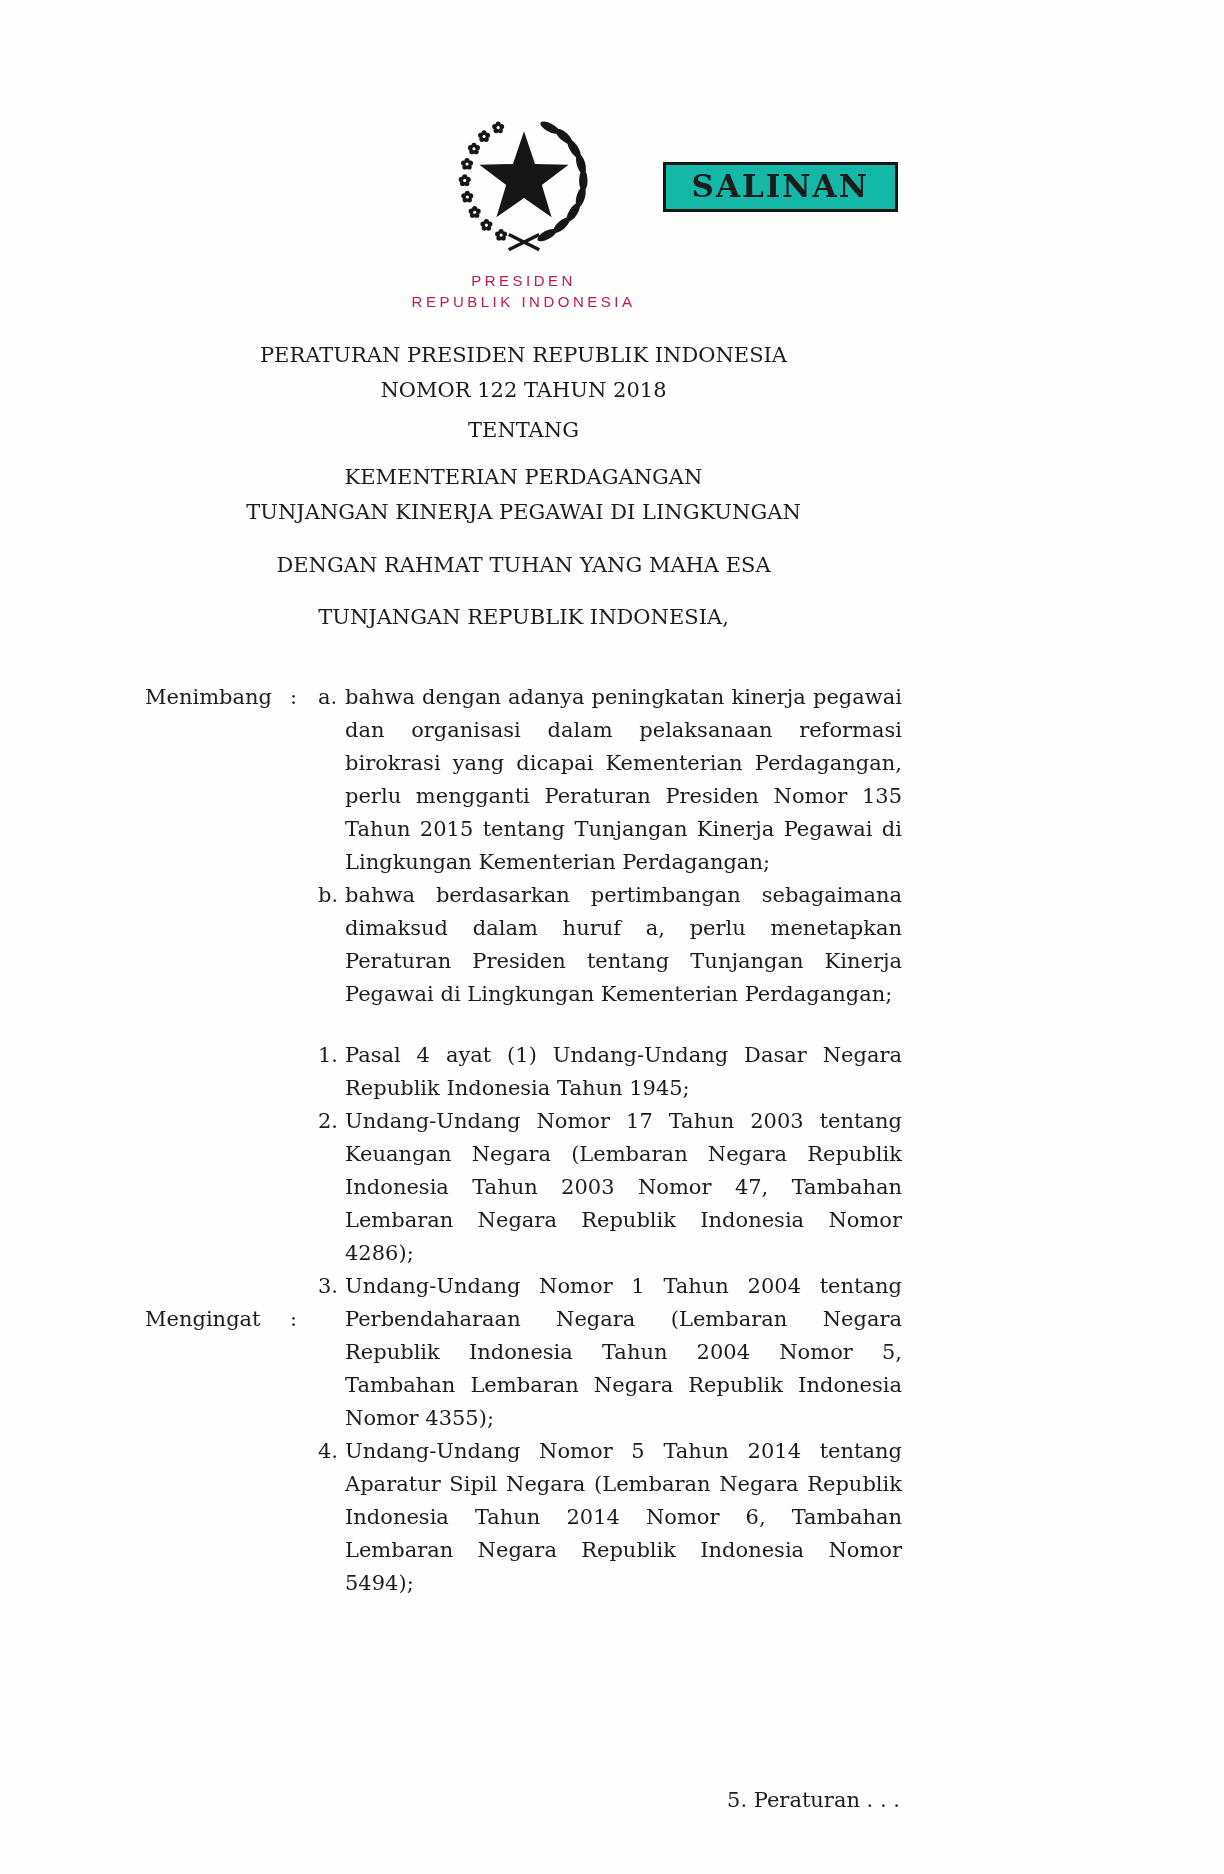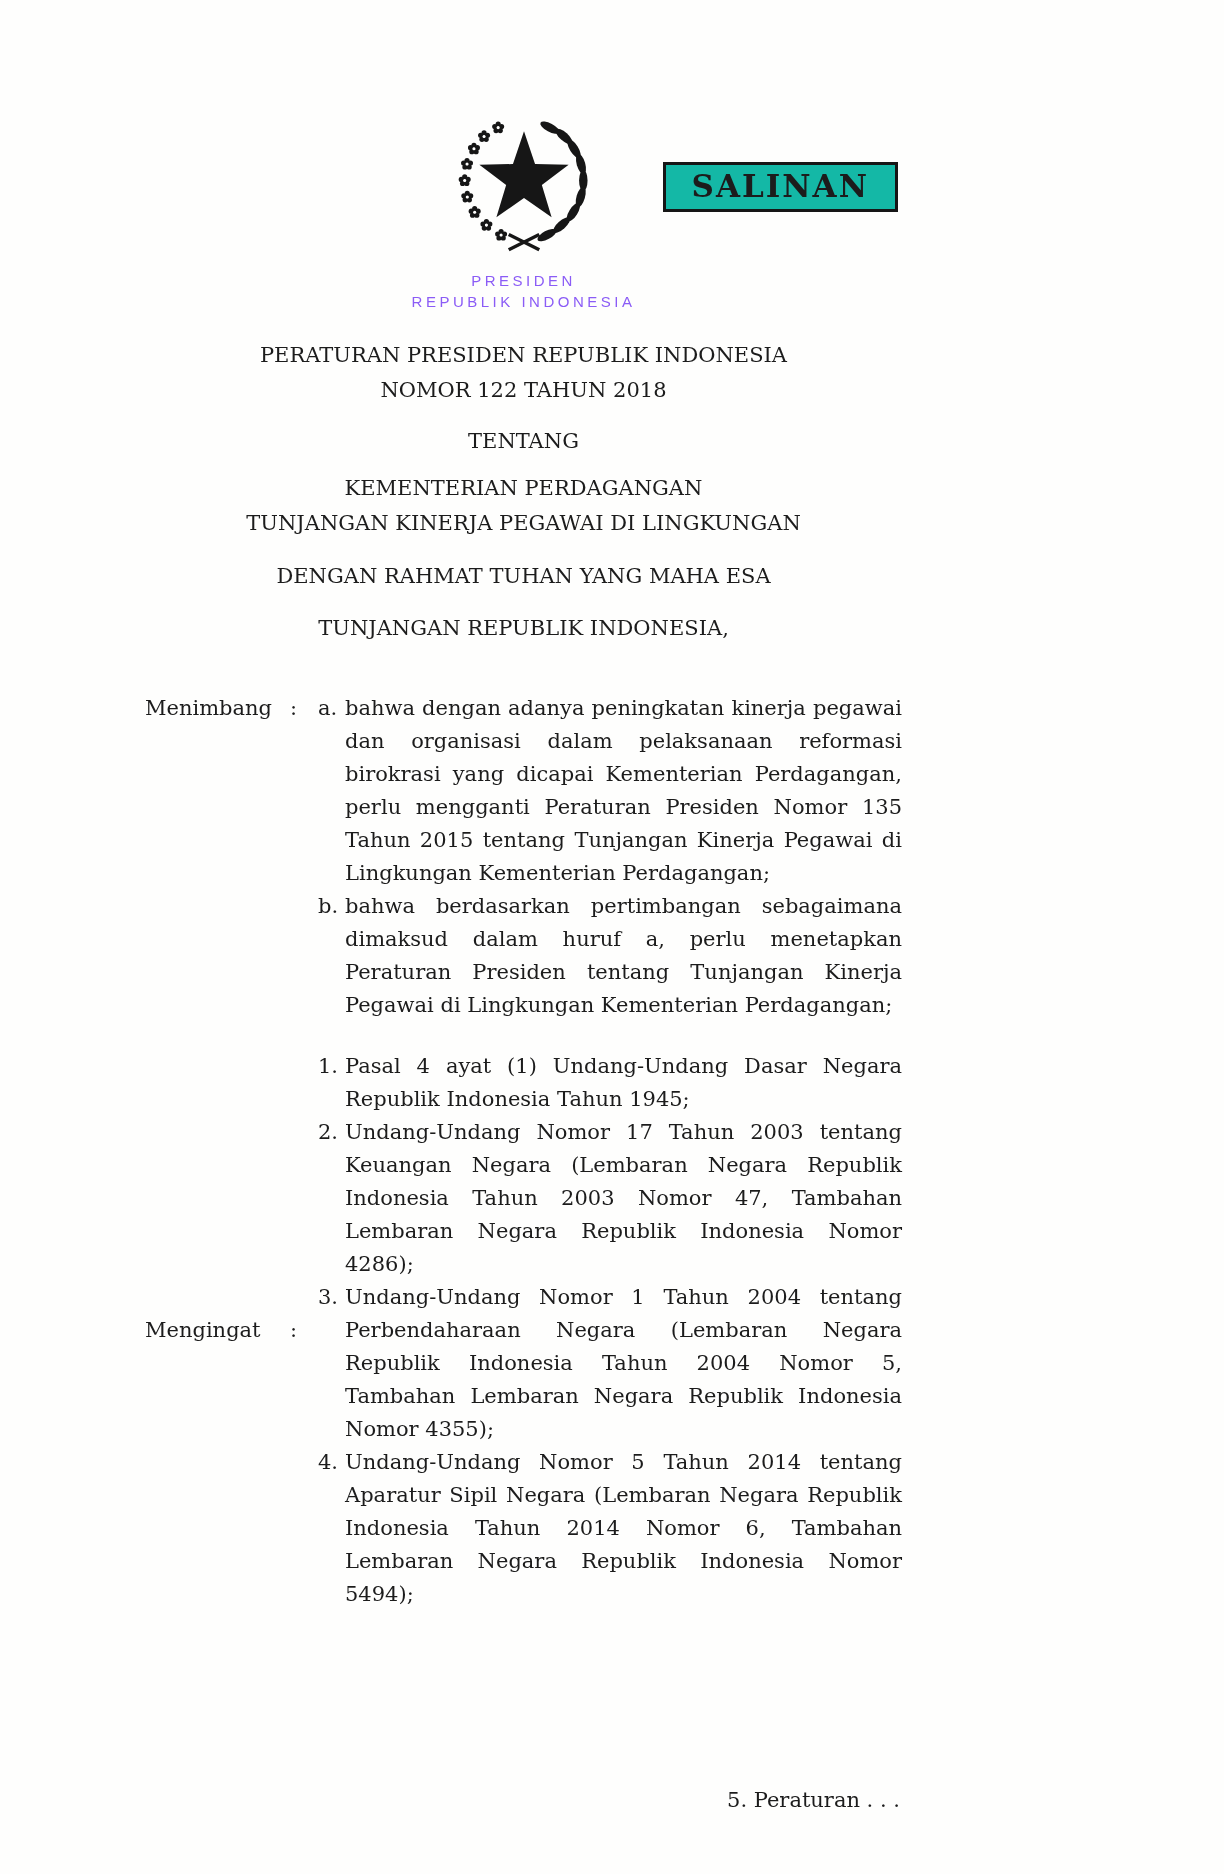--- a/index.html
+++ b/index.html
@@ -39,27 +39,27 @@
     font-family: "DejaVu Serif", serif;
     background: #14b8a6;
   }
   .letterhead {
     margin-top: 12px;
     text-align: center;
     font-family: "Liberation Sans", sans-serif;
     font-size: 15px;
     letter-spacing: 3.5px;
     line-height: 21px;
-    color: #8b5cf6;
+    color: #be185d;
   }
   
   .doc-title { text-align: center; font-size: 21px; }
   .t-line { line-height: 35px; }
   .t-group1 { margin-top: 26px; }
-  .t-tentang { margin-top: 16px; line-height: 35px; }
+  .t-tentang { margin-top: 5px; line-height: 35px; }
   .t-subject { margin-top: 12px; }
   .t-invocation { margin-top: 18px; line-height: 35px; }
   .t-authority { margin-top: 17px; line-height: 35px; }
   
   .section {
     display: flex;
     font-size: 21px;
     line-height: 33px;
   }
   .sec-menimbang { margin-top: 46px; }

